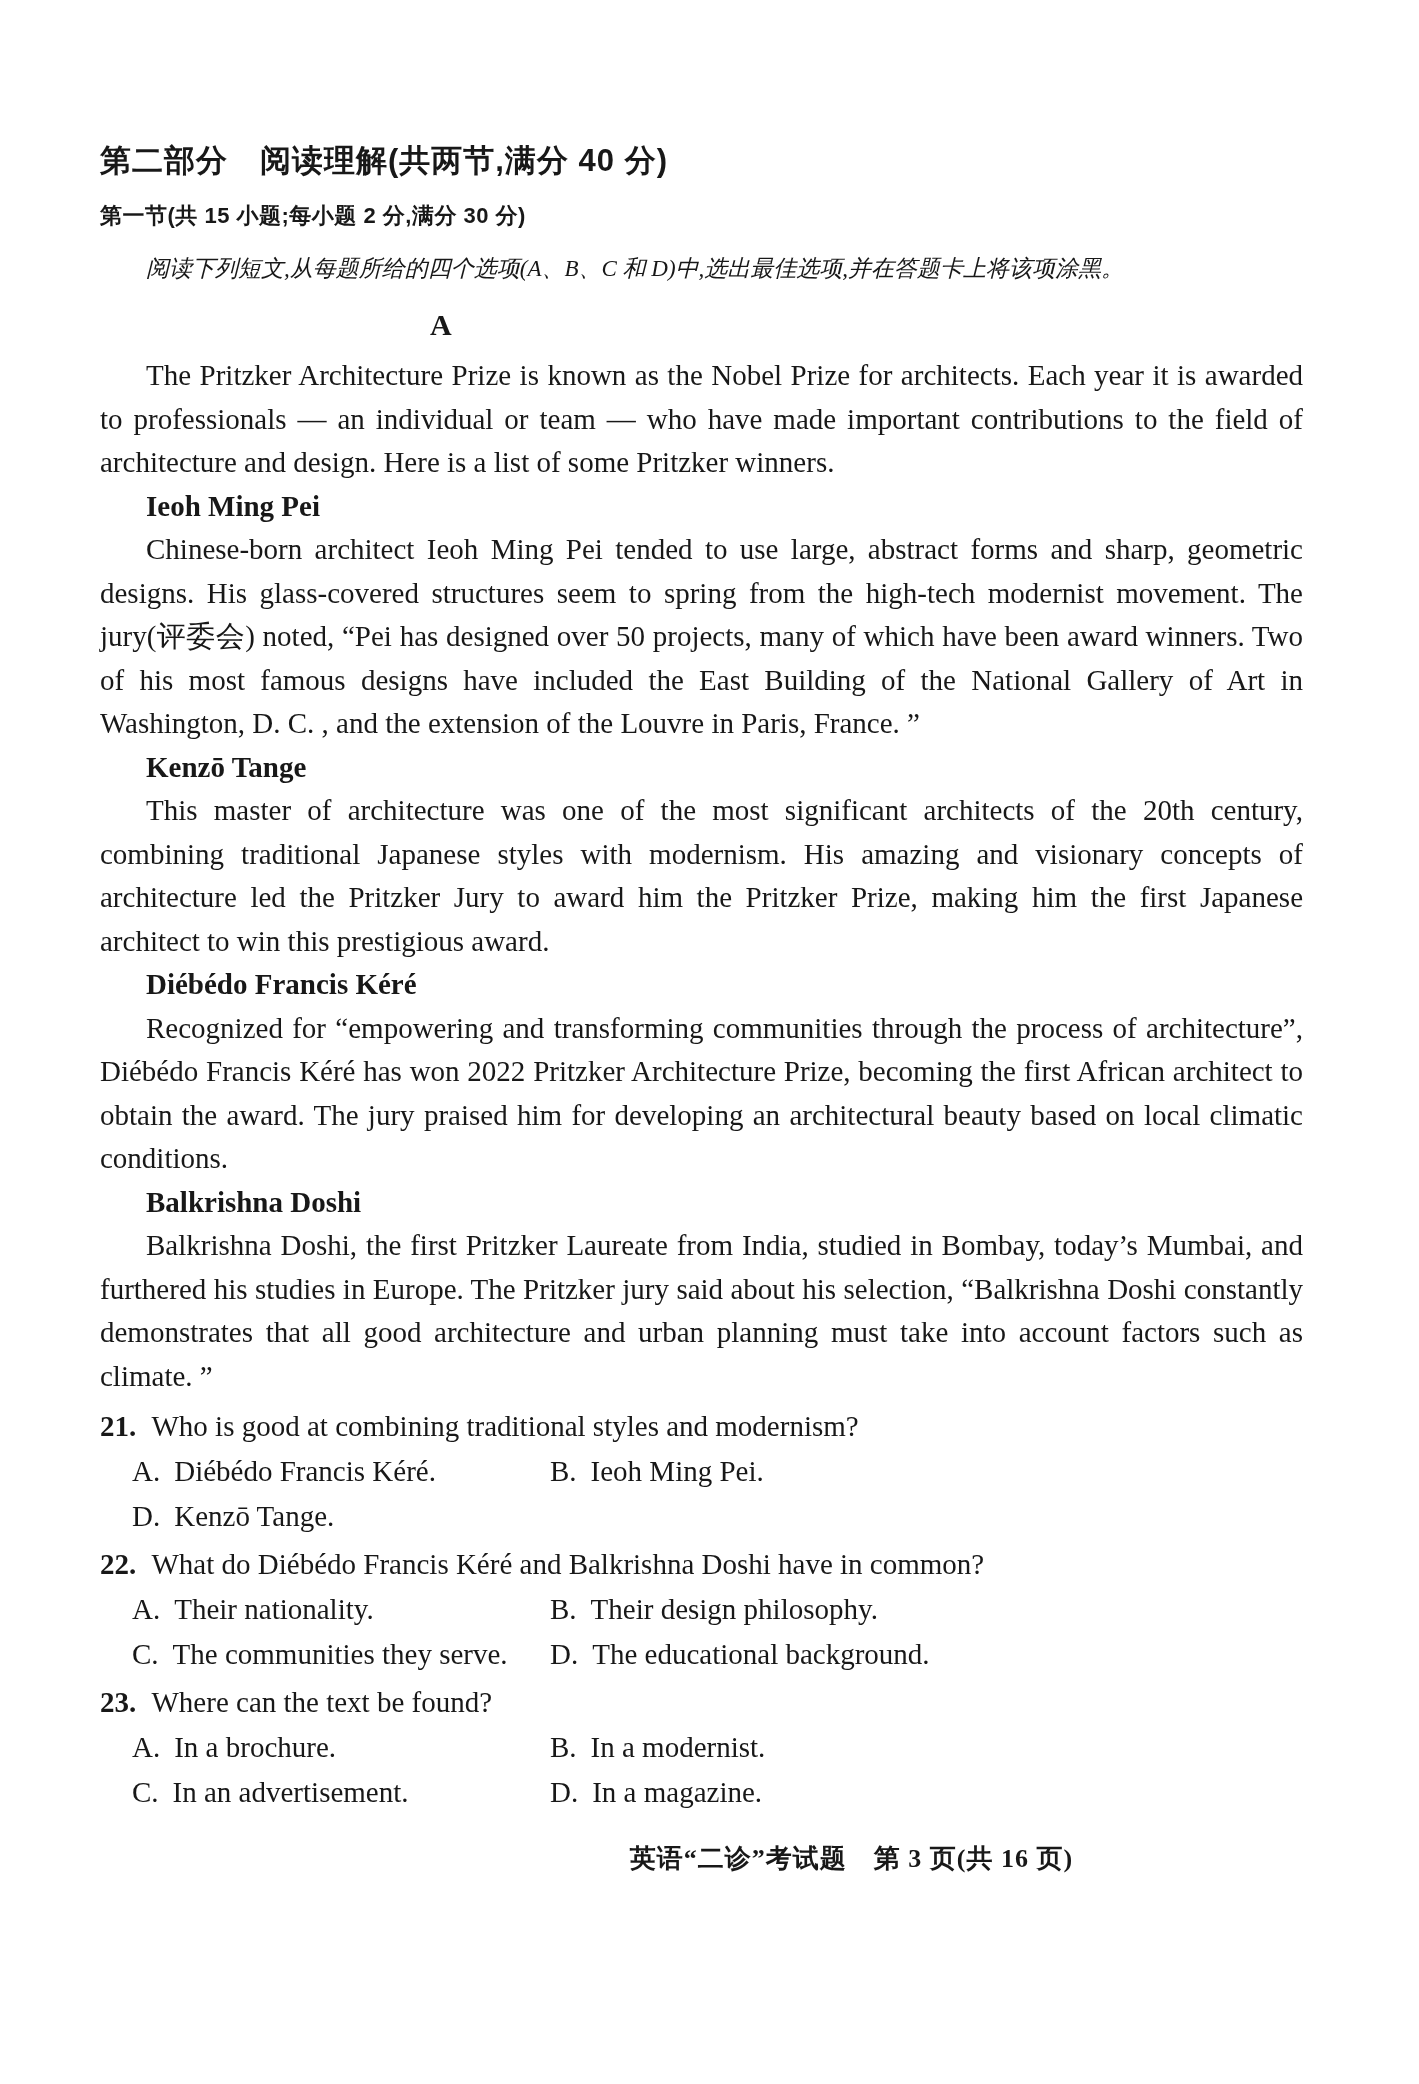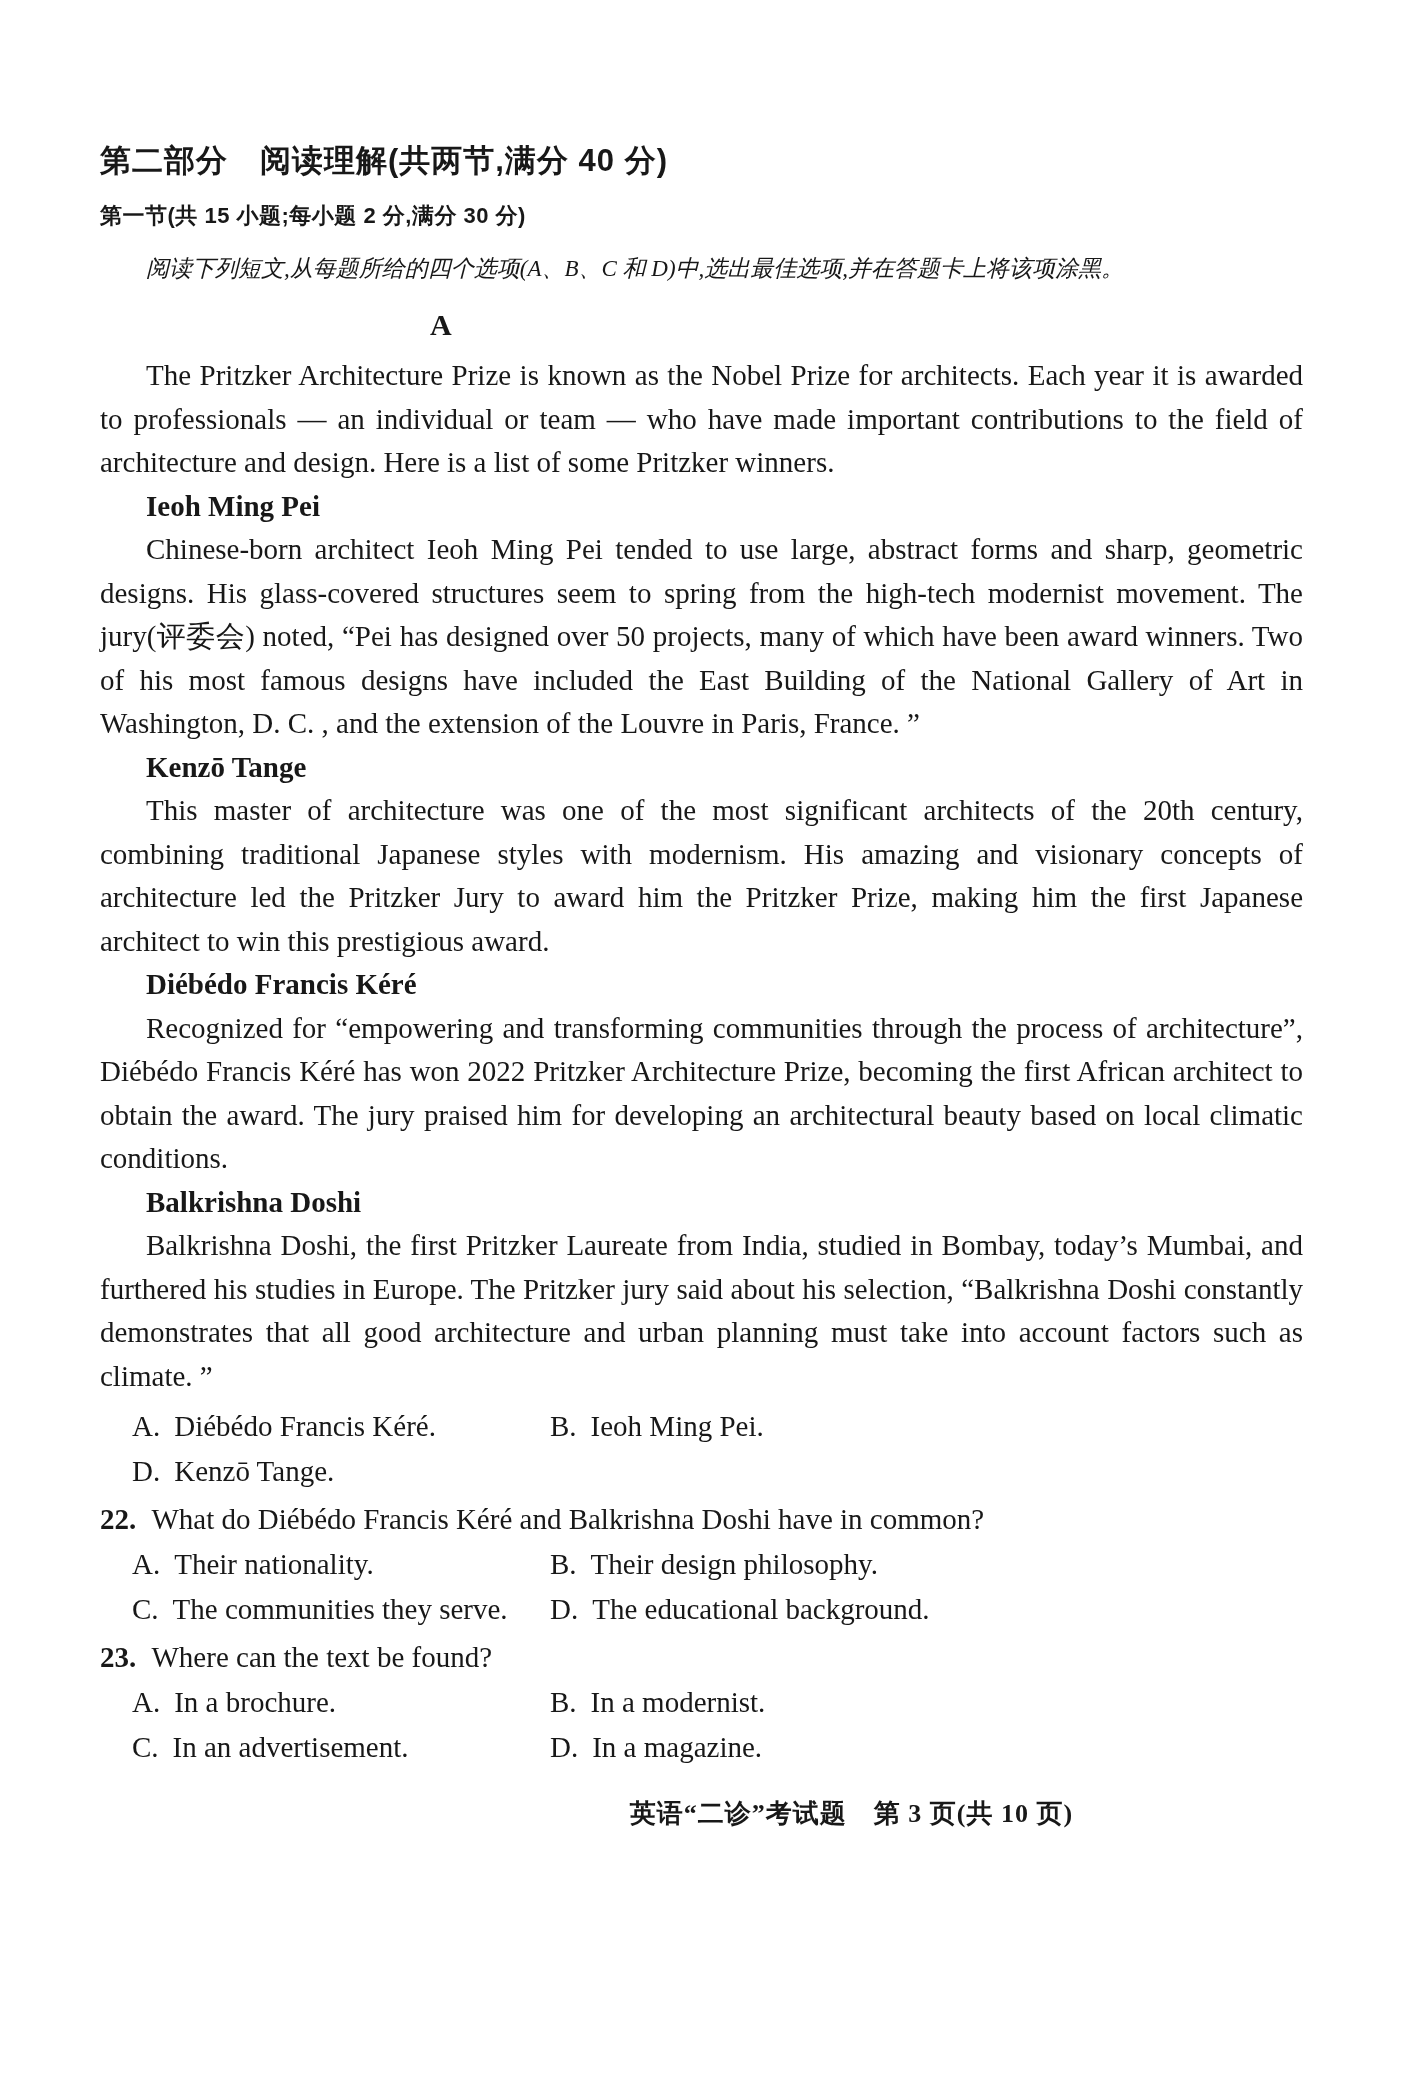--- a/index.html
+++ b/index.html
@@ -87,20 +87,24 @@
 
   <h3 class="entry-heading">Diébédo Francis Kéré</h3>
   <p class="en">Recognized for “empowering and transforming communities through the process of architecture”, Diébédo Francis Kéré has won 2022 Pritzker Architecture Prize, becoming the first African architect to obtain the award.  The jury praised him for developing an architectural beauty based on local climatic conditions.</p>
 
   <h3 class="entry-heading">Balkrishna Doshi</h3>
   <p class="en">Balkrishna Doshi, the first Pritzker Laureate from India, studied in Bombay, today’s Mumbai, and furthered his studies in Europe.  The Pritzker jury said about his selection, “Balkrishna Doshi constantly demonstrates that all good architecture and urban planning must take into account factors such as climate. ”</p>
 
   <div class="questions">
 
     <div class="q-block">
+      <div class="q-line">
+        <span class="q-num">21.</span>
+        <span class="q-text">Who is good at combining traditional styles and modernism?</span>
+      </div>
       <div class="opts">
         <div class="opt">
           <span class="opt-label">A.</span><span>Diébédo Francis Kéré.</span>
         </div>
         <div class="opt">
           <span class="opt-label">B.</span><span>Ieoh Ming Pei.</span>
         </div>
         <div class="opt">
           <span class="opt-label">D.</span><span>Kenzō Tange.</span>
         </div>
@@ -144,15 +148,15 @@
           <span class="opt-label">C.</span><span>In an advertisement.</span>
         </div>
         <div class="opt">
           <span class="opt-label">D.</span><span>In a magazine.</span>
         </div>
       </div>
     </div>
 
   </div>
 
-  <div class="footer">英语“二诊”考试题　第 3 页(共 10 页)</div>
+  <div class="footer">英语“二诊”考试题　第 3 页(共 16 页)</div>
 
 </div>
 
 </body></html>

